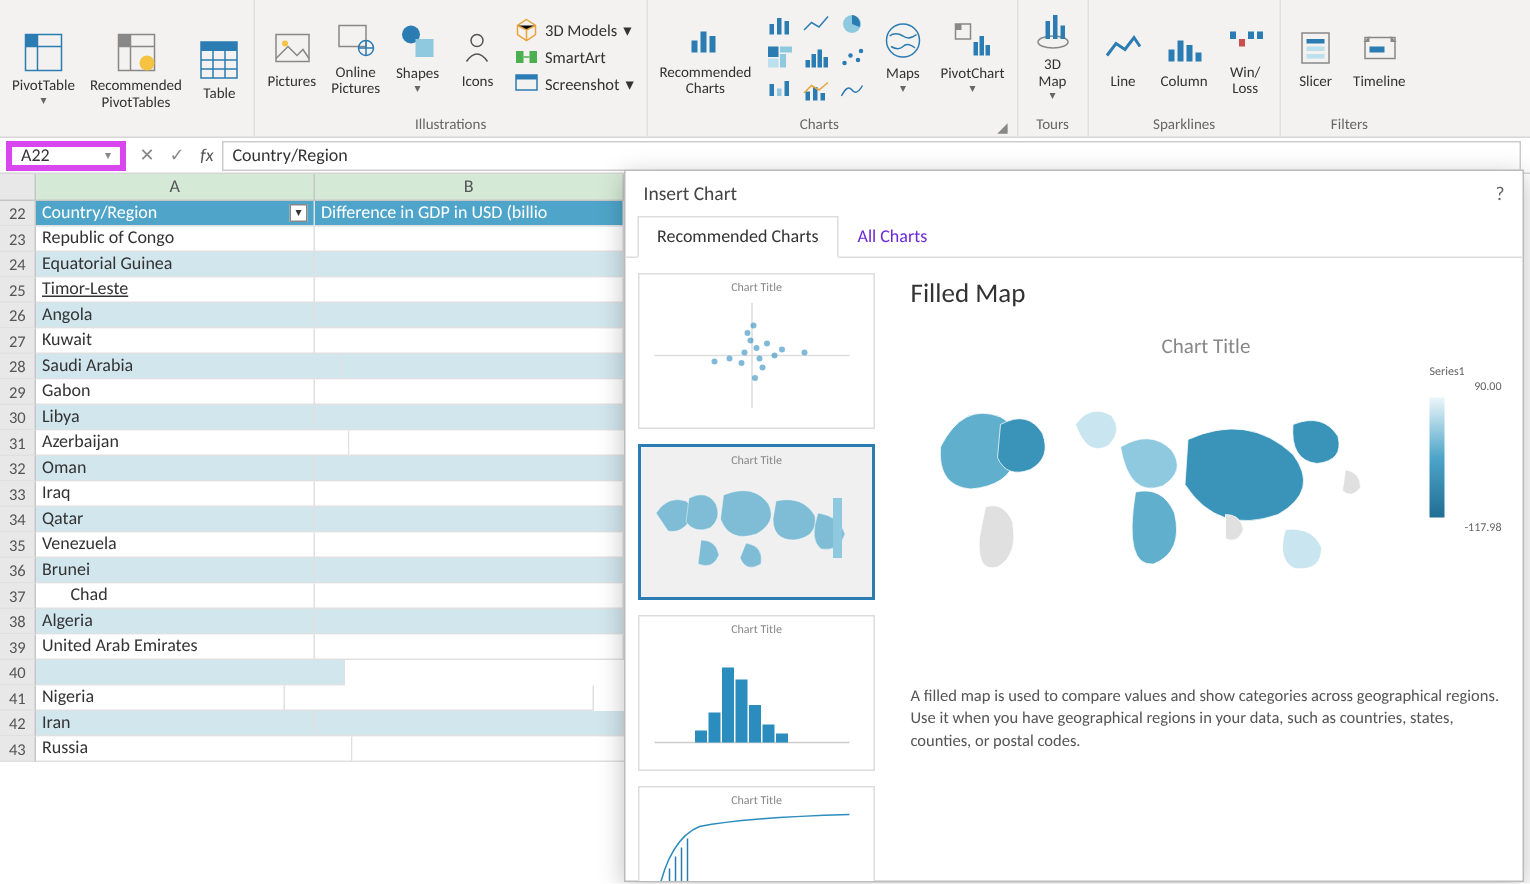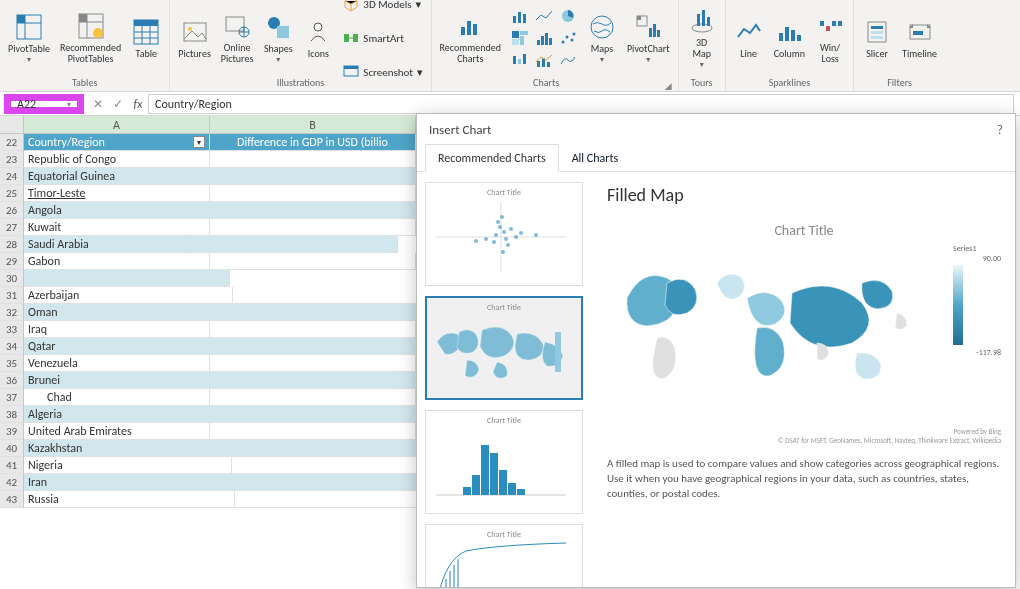--- a/index.html
+++ b/index.html
@@ -7,31 +7,31 @@
 
 
 .ribbon { display: flex; background: #f3f2f1; border-bottom: 1px solid #d6d6d6; height: 92px; }
 .ribbon-group { display: flex; flex-direction: column; border-right: 1px solid #e0e0e0; padding: 2px 4px 0; }
 .ribbon-group-buttons { display: flex; flex: 1; align-items: center; gap: 2px; }
 .ribbon-group-label { text-align: center; font-size: 10px; color: #666; padding: 2px 0; }
 .rbtn { display: flex; flex-direction: column; align-items: center; justify-content: center; padding: 2px 4px; min-width: 38px; height: 66px; cursor: pointer; }
 .rbtn .icon { width: 28px; height: 28px; display: flex; align-items: center; justify-content: center; }
 .rbtn .lbl { font-size: 10px; color: #333; text-align: center; line-height: 11px; margin-top: 2px; }
 .rbtn .caret { font-size: 8px; color: #666; }
-.stackbtns { display: flex; flex-direction: column; gap: 16px; justify-content: center; height: 66px; }
+.stackbtns { display: flex; flex-direction: column; gap: 0; justify-content: center; height: 66px; }
 .sbtn { display: flex; align-items: center; gap: 4px; padding: 1px 4px; font-size: 11px; color: #333; cursor: pointer; }
 .sbtn .sicon { width: 16px; height: 16px; display:inline-flex; align-items:center; justify-content:center; }
 .minigrid { display:flex; flex-direction:column; gap:2px; justify-content:center; height:66px; padding:0 2px;}
 .minirow { display:flex; gap:2px; }
 .mini { width:22px; height:20px; display:flex; align-items:center; justify-content:center; cursor:pointer; }
 .dlaunch { font-size:9px; color:#888; align-self:flex-end; padding:0 2px; cursor:pointer; }
 
 
 .formulabar { display:flex; align-items:center; height:24px; border-bottom:1px solid #d6d6d6; background:#fff; }
-.namebox { width:80px; border:7px solid #d946ef; height:20px; margin:0 4px; padding:0 6px; font-size:12px; display:flex; align-items:center; justify-content:space-between; }
+.namebox { width:80px; border:4px solid #d946ef; height:20px; margin:0 4px; padding:0 6px; font-size:12px; display:flex; align-items:center; justify-content:space-between; }
 .namebox .dd { font-size:8px; color:#888; }
 .fbicon { width:20px; text-align:center; color:#888; font-size:12px; cursor:pointer; }
 .fbicon.fx { font-style:italic; color:#555; }
 .fbinput { flex:1; border:1px solid #ccc; height:20px; margin-right:6px; padding:0 6px; font-size:12px; display:flex; align-items:center; }
 
 
 .gridwrap { position:relative; height: calc(589px - 92px - 24px); }
 .corner { position:absolute; left:0; top:0; width:24px; height:18px; background:#e8e8e8; border-right:1px solid #c6c6c6; border-bottom:1px solid #c6c6c6; }
 .colheads { position:absolute; left:24px; top:0; right:0; height:18px; display:flex; }
 .ch { border-right:1px solid #c6c6c6; border-bottom:1px solid #c6c6c6; background:#e8f5e9; text-align:center; font-size:12px; color:#555; line-height:18px; }
@@ -44,21 +44,21 @@
 .row.header .cell { background:#4ea5c9; color:#fff; font-size:12px; }
 .row:nth-child(odd):not(.header) .cell { background:#d2e6ee; }
 .row:nth-child(even):not(.header) .cell { background:#fff; }
 .filterbtn { float:right; width:12px; height:12px; background:#fff; border:1px solid #888; margin-top:2px; font-size:8px; text-align:center; line-height:10px; color:#333; }
 
 
 .dialog { position:absolute; left:416px; top:113px; width:600px; height:475px; background:#fff; border:1px solid #bbb; box-shadow:0 4px 16px rgba(0,0,0,.25); display:flex; flex-direction:column; }
 .dlg-title { display:flex; justify-content:space-between; padding:8px 12px 6px; font-size:13px; color:#444; }
 .dlg-help { color:#666; cursor:pointer; }
 .dlg-tabs { display:flex; border-bottom:1px solid #ddd; padding:0 8px; gap:0; }
-.dlg-tab { padding:6px 12px 6px; font-size:12px; color:#0f172a; cursor:pointer; border:1px solid transparent; border-bottom:none; position:relative; top:1px; }
+.dlg-tab { padding:6px 12px 6px; font-size:12px; color:#6d28d9; cursor:pointer; border:1px solid transparent; border-bottom:none; position:relative; top:1px; }
 .dlg-tab.active { border-color:#ddd; background:#fff; color:#333; border-bottom:1px solid #fff; }
 .dlg-body { flex:1; display:flex; overflow:hidden; }
 .thumbs { width:176px; padding:10px 8px; overflow-y:auto; }
 .thumb { width:158px; height:104px; border:1px solid #ddd; margin-bottom:10px; background:#fff; position:relative; cursor:pointer; display:flex; flex-direction:column; align-items:center; }
 .thumb.selected { border:2px solid #2b7cb3; background:#f0f0f0; }
 .thumb .tt { font-size:8px; color:#888; margin-top:4px; }
 .thumb .tbody { flex:1; width:100%; position:relative; }
 .preview { flex:1; padding:12px 14px 8px; overflow:hidden; display:flex; flex-direction:column; }
 .preview h2 { font-size:18px; font-weight:400; color:#333; margin-bottom:10px; }
 .chartprev { flex:0 0 auto; height:232px; border:none; position:relative; }
@@ -124,21 +124,20 @@
               <rect x="1" y="1" width="24" height="6" fill="#2b7cb3"></rect>
               <line x1="1" y1="13" x2="25" y2="13" stroke="#2b7cb3"></line>
               <line x1="1" y1="19" x2="25" y2="19" stroke="#2b7cb3"></line>
               <line x1="9" y1="7" x2="9" y2="25" stroke="#2b7cb3"></line>
               <line x1="17" y1="7" x2="17" y2="25" stroke="#2b7cb3"></line>
             </svg>
           </div>
         <div class="lbl">Table</div>
       </div>
     </div>
-    <div class="ribbon-group-label">Tables</div>
   </div>
 
   <div class="ribbon-group">
     <div class="ribbon-group-buttons">
       <div class="rbtn">
         <div class="icon">
             <svg width="26" height="26">
               <rect x="2" y="4" width="22" height="18" fill="none" stroke="#888"></rect>
               <circle cx="8" cy="10" r="2" fill="#f5c242"></circle>
               <polyline points="2,20 10,12 16,18 20,14 24,20" fill="none" stroke="#888"></polyline>
@@ -452,21 +451,21 @@
       <div class="rh">38</div>
       <div class="rh">39</div>
       <div class="rh">40</div>
       <div class="rh">41</div>
       <div class="rh">42</div>
       <div class="rh">43</div>
     </div>
   <div class="cells" id="cells">
       <div class="row header">
         <div class="cell" style="width: 186px;"><span>Country/Region</span><span class="filterbtn">▾</span></div>
-        <div class="cell" style="width: 206px; text-align: center;">Difference in GDP in USD (billio</div>
+        <div class="cell" style="width: 206px;">Difference in GDP in USD (billio</div>
       </div>
       <div class="row">
         <div class="cell" style="width: 186px;">Republic of Congo</div>
         <div class="cell" style="width: 206px;"></div>
       </div>
       <div class="row">
         <div class="cell" style="width: 186px;">Equatorial Guinea</div>
         <div class="cell" style="width: 206px;"></div>
       </div>
       <div class="row">
@@ -475,28 +474,29 @@
       </div>
       <div class="row">
         <div class="cell" style="width: 186px;">Angola</div>
         <div class="cell" style="width: 206px;"></div>
       </div>
       <div class="row">
         <div class="cell" style="width: 186px;">Kuwait</div>
         <div class="cell" style="width: 206px;"></div>
       </div>
       <div class="row">
-        <div class="cell" style="width: 168px;">Saudi Arabia</div>
+        <div class="cell" style="width: 204px;">Saudi Arabia</div>
         <div class="cell" style="width: 206px;"></div>
       </div>
       <div class="row">
         <div class="cell" style="width: 186px;">Gabon</div>
         <div class="cell" style="width: 206px;"></div>
       </div>
       <div class="row">
+        <div class="cell" style="width: 186px;">Libya</div>
         <div class="cell" style="width: 206px;"></div>
       </div>
       <div class="row">
         <div class="cell" style="width: 209px;">Azerbaijan</div>
         <div class="cell" style="width: 206px;"></div>
       </div>
       <div class="row">
         <div class="cell" style="width: 186px;">Oman</div>
         <div class="cell" style="width: 206px;"></div>
       </div>
@@ -522,25 +522,24 @@
       </div>
       <div class="row">
         <div class="cell" style="width: 186px;">Algeria</div>
         <div class="cell" style="width: 206px;"></div>
       </div>
       <div class="row">
         <div class="cell" style="width: 186px;">United Arab Emirates</div>
         <div class="cell" style="width: 206px;"></div>
       </div>
       <div class="row">
-        <div class="cell" style="width: 186px;">Kazakhstan</div>
-        <div class="cell" style="width: 206px;"></div>
-      </div>
-      <div class="row">
-        <div class="cell" style="width: 208px;">Nigeria</div>
+        <div class="cell" style="width: 206px;"></div>
+      </div>
+      <div class="row">
+        <div class="cell" style="width: 166px;">Nigeria</div>
         <div class="cell" style="width: 206px;"></div>
       </div>
       <div class="row">
         <div class="cell" style="width: 186px;">Iran</div>
         <div class="cell" style="width: 206px;"></div>
       </div>
       <div class="row">
         <div class="cell" style="width: 211px;">Russia</div>
         <div class="cell" style="width: 206px;"></div>
       </div>
@@ -652,21 +651,17 @@
             <path class="d5" d="M210 100 q10 0 12 10 q-4 10 -12 6 z"></path>
             <path class="d5" d="M290 70 q10 2 10 12 q-6 8 -12 2 z"></path>
           </svg>
           <div class="legend">
             <div class="lname">Series1</div>
             <div style="text-align:right;">90.00</div>
             <div class="grad"></div>
             <div style="text-align:right;">-117.98</div>
           </div>
         </div>
-        <div class="attrib">
-          <div>Powered by Bing</div>
-          <div>© DSAT for MSFT, GeoNames, Microsoft, Navteq, Thinkware Extract, Wikipedia</div>
-        </div>
       </div>
       <div class="desc">A filled map is used to compare values and show categories across geographical regions. Use it when you have geographical regions in your data, such as countries, states, counties, or postal codes.</div>
     </div>
   </div>
 </div>
 
 </body></html>

